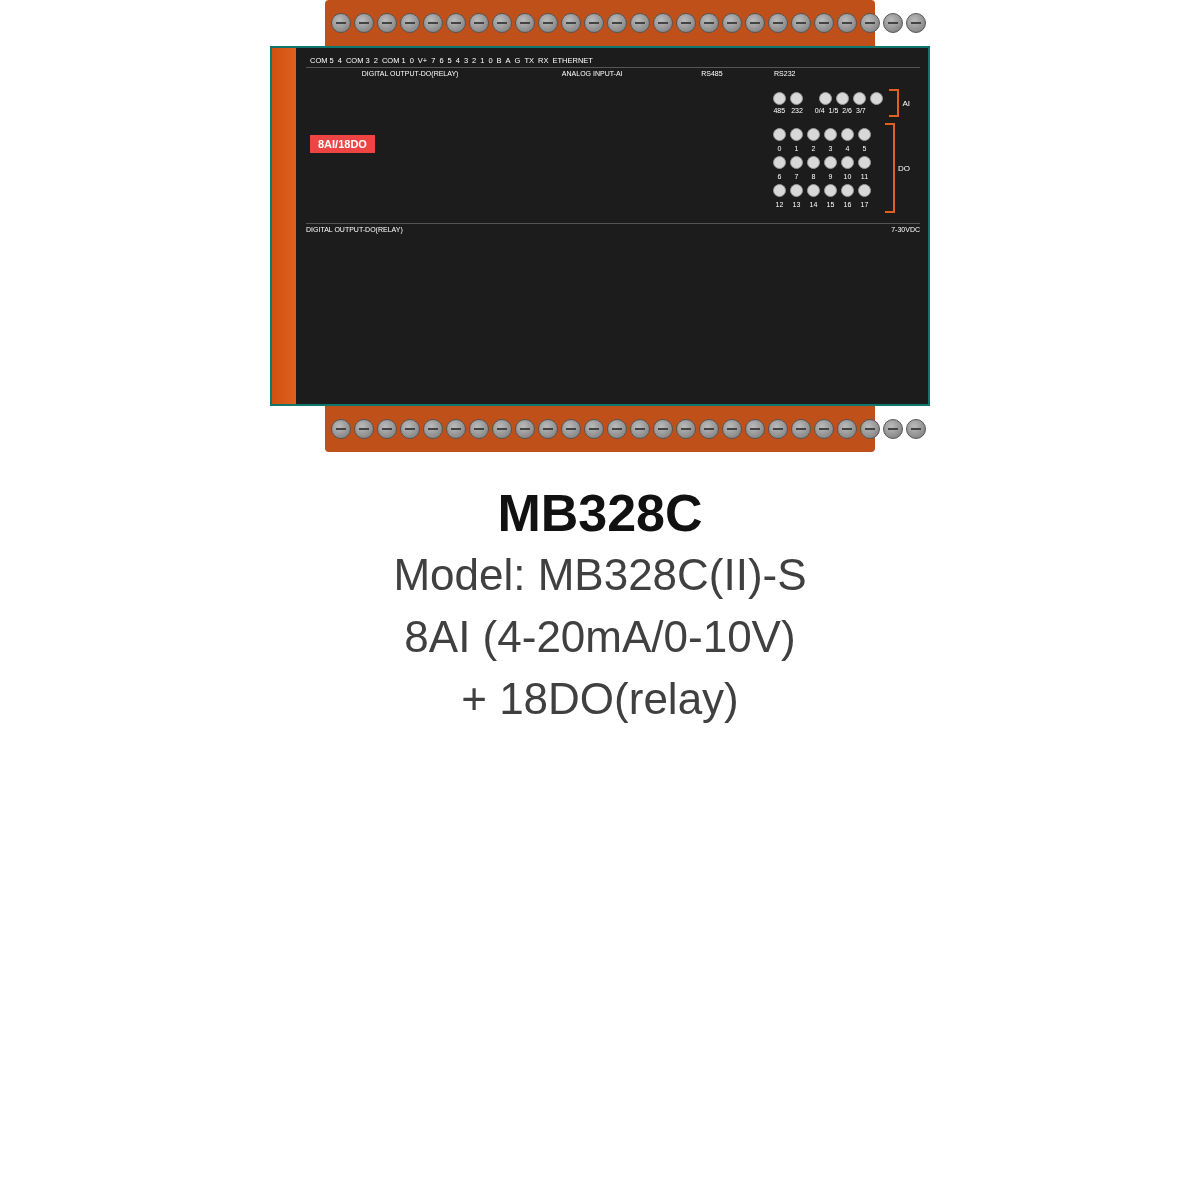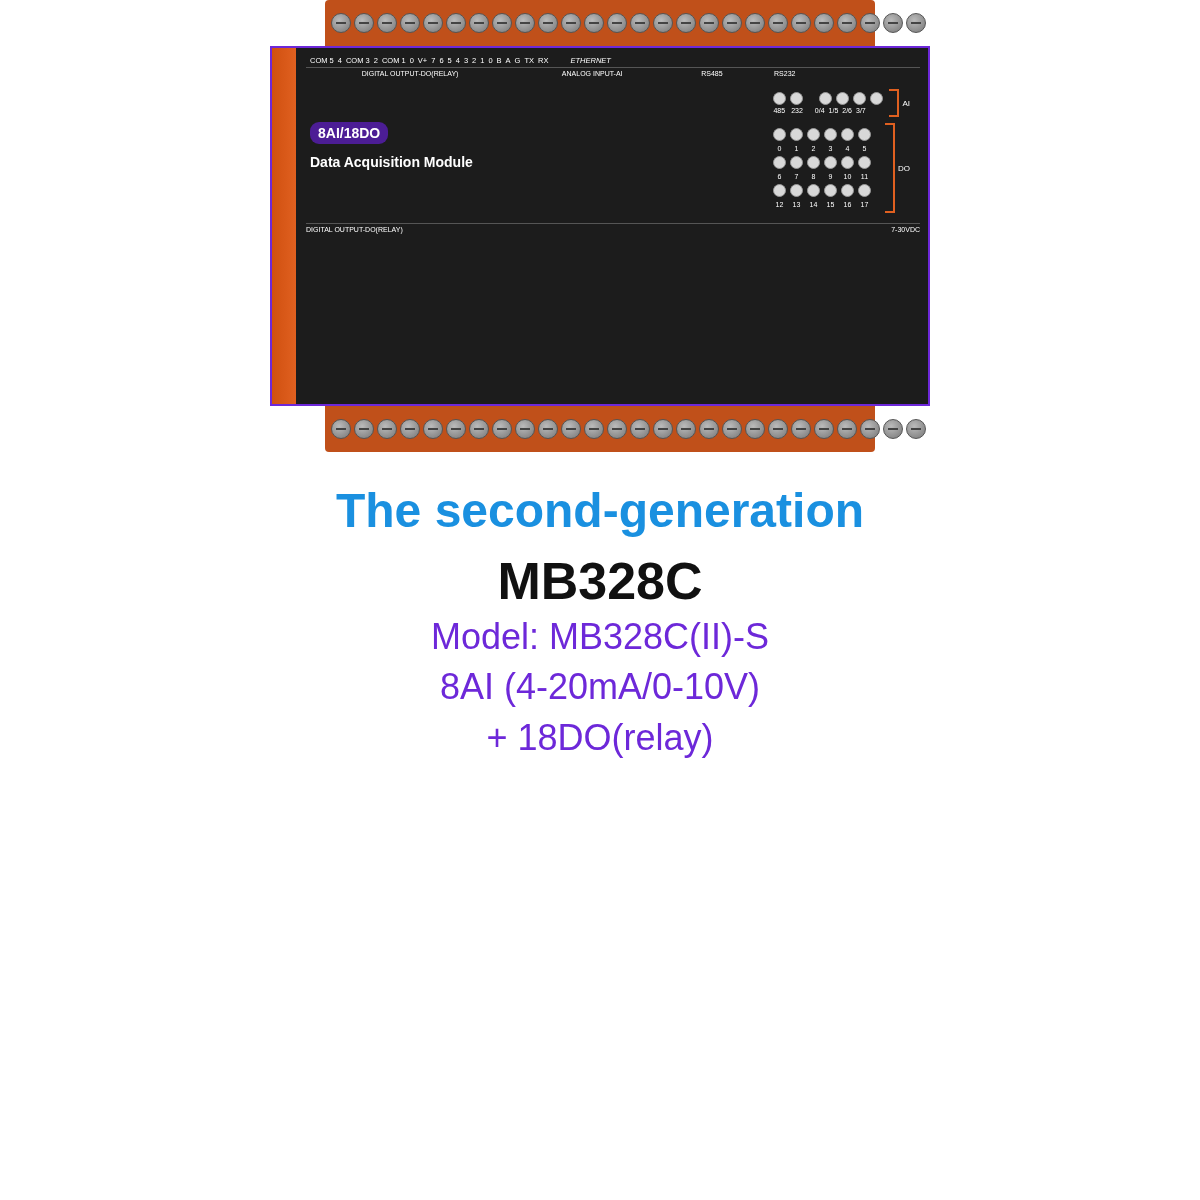--- a/index.html
+++ b/index.html
@@ -9,26 +9,26 @@
       background: #ffffff;
       display: flex;
       flex-direction: column;
       align-items: center;
       justify-content: flex-start;
       font-family: Arial, sans-serif;
       overflow: hidden;
     }
 
     .badge {
-      background: #4c1d95;
+      background: #ef4444;
       color: white;
-      font-size: 14px;
+      font-size: 11px;
       font-weight: bold;
       padding: 3px 8px;
-      border-radius: 9px;
+      border-radius: 0;
       display: inline-block;
       margin-bottom: 10px;
       width: fit-content;
     }
 
     .device-name {
       color: white;
       font-size: 14px;
       font-weight: bold;
       margin-bottom: 6px;
@@ -49,22 +49,22 @@
     }
 
     .model-name {
       font-size: 52px;
       font-weight: bold;
       color: #111111;
       line-height: 1.2;
     }
 
     .spec-line {
-      font-size: 36px;
-      color: #6d28d9;
+      font-size: 44px;
+      color: #404040;
       line-height: 1.4;
     }
 
     
     .device-wrapper {
       position: relative;
       width: 660px;
     }
 
     .top-connector {
@@ -105,21 +105,21 @@
       top: 50%;
       left: 20%;
       right: 20%;
       height: 2px;
       background: #444;
       transform: translateY(-50%);
     }
 
     .main-body {
       background: #1c1c1c;
-      border: 2px solid #6d28d9;
+      border: 2px solid #0f766e;
       position: relative;
       display: flex;
       flex-direction: column;
       min-height: 360px;
     }
 
     .orange-left {
       position: absolute;
       left: 0;
       top: 0;
@@ -202,36 +202,35 @@
         <span class="pin-label">4</span>
         <span class="pin-label">3</span>
         <span class="pin-label">2</span>
         <span class="pin-label">1</span>
         <span class="pin-label">0</span>
         <span class="pin-label"> B</span>
         <span class="pin-label">A</span>
         <span class="pin-label">G</span>
         <span class="pin-label">TX</span>
         <span class="pin-label">RX</span>
-        <span class="pin-label" style="margin-left:18px;font-style:italic;">ETHERNET</span>
+        <span class="pin-label" style="margin-left:0;">ETHERNET</span>
       </div>
 
       <div style="display:flex; font-size:7px; color:white; margin-bottom:8px; border-top:1px solid #555; padding-top:2px;">
         <span style="flex:2; text-align:center;">DIGITAL OUTPUT-DO(RELAY)</span>
         <span style="flex:1.5; text-align:center;">ANALOG INPUT-AI</span>
         <span style="flex:0.8; text-align:center;">RS485</span>
         <span style="flex:0.6; text-align:center;">RS232</span>
         <span style="flex:1;"></span>
       </div>
 
       <div style="display:flex; gap:10px;">
 
         <div style="flex:1; display:flex; flex-direction:column; justify-content:center; padding-left:4px;">
           <div class="badge">8AI/18DO</div>
-          <div class="device-name">Data Acquisition Module</div>
         </div>
 
         <div style="display:flex; flex-direction:column; gap:6px; align-items:flex-end; padding-right:10px; padding-top:4px;">
 
           <div style="display:flex; align-items:center; gap:2px;">
             <div style="display:flex; flex-direction:column; gap:2px;">
               <div style="display:flex; gap:4px; align-items:center;">
                 <div class="dot"></div>
                 <div class="dot"></div>
                 <div style="width:8px;"></div>
@@ -352,18 +351,17 @@
     <div class="screw"></div>
     <div class="screw"></div>
     <div class="screw"></div>
     <div class="screw"></div>
     <div class="screw"></div>
     <div class="screw"></div>
   </div>
 </div>
 
 <div class="text-content">
-  <div class="headline-blue">The second-generation</div>
   <div class="model-name">MB328C</div>
   <div class="spec-line">Model: MB328C(II)-S</div>
   <div class="spec-line">8AI (4-20mA/0-10V)</div>
   <div class="spec-line">+ 18DO(relay)</div>
 </div>
 
 </body></html>

